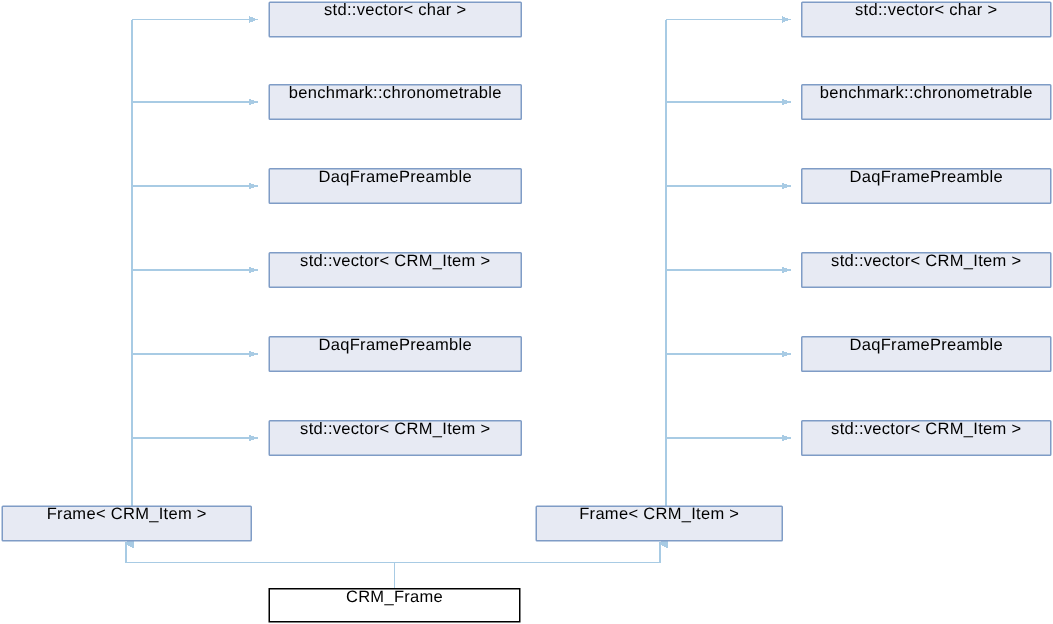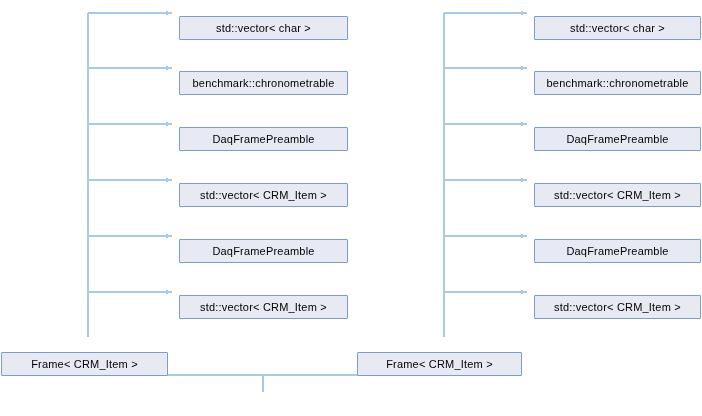--- a/index.html
+++ b/index.html
@@ -19,29 +19,27 @@
   #edge-layer {
     position: absolute;
     left: 0; top: 0;
     width: 702px;
     height: 416px;
   }
   .node {
     position: absolute;
     box-sizing: border-box;
     display: flex;
-    align-items: center;
     justify-content: center;
     font-family: "Liberation Sans", sans-serif;
     font-size: 11px;
     line-height: 1;
     color: #000000;
     white-space: nowrap;
     letter-spacing: 0.2px;
-    margin-top: 15px;
   }
   .node.usage {
     background: #e7eaf3;
     border: 1px solid #7f9cc6;
     border-radius: 1px;
   }
   .node.root {
     background: #ffffff;
     border: 1px solid #000000;
     border-radius: 0;
@@ -128,14 +126,17 @@
   <div class="node usage" style="left:534px; top:224px; width:167px; height:24px;">
     <span class="node-label">DaqFramePreamble</span>
   </div>
   <div class="node usage" style="left:534px; top:280px; width:167px; height:24px;">
     <span class="node-label">std::vector&lt; CRM_Item &gt;</span>
   </div>
   <div class="node usage" style="left:357px; top:337px; width:165px; height:24px;">
     <span class="node-label">Frame&lt; CRM_Item &gt;</span>
   </div>
 
+  <div class="node root" style="left:179px; top:392px; width:168px; height:23px;">
+    <span class="node-label">CRM_Frame</span>
+  </div>
 
 </div>
 
 </body></html>

